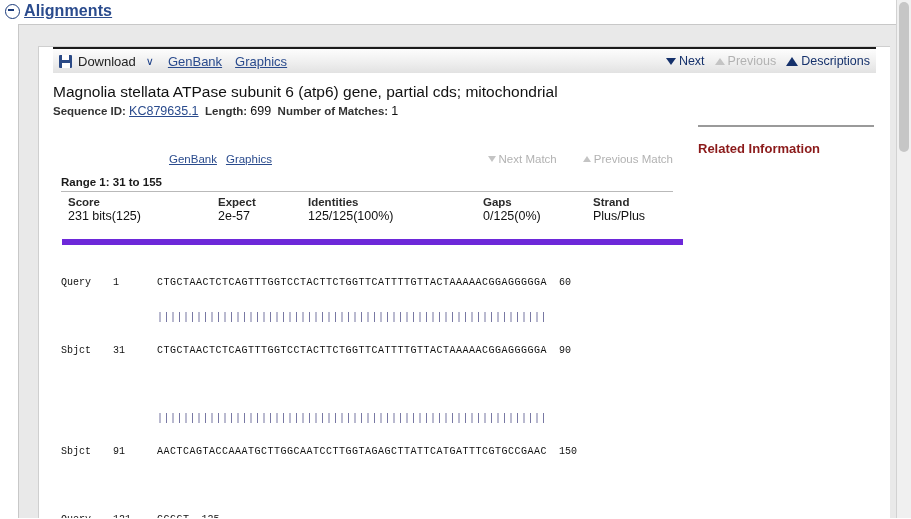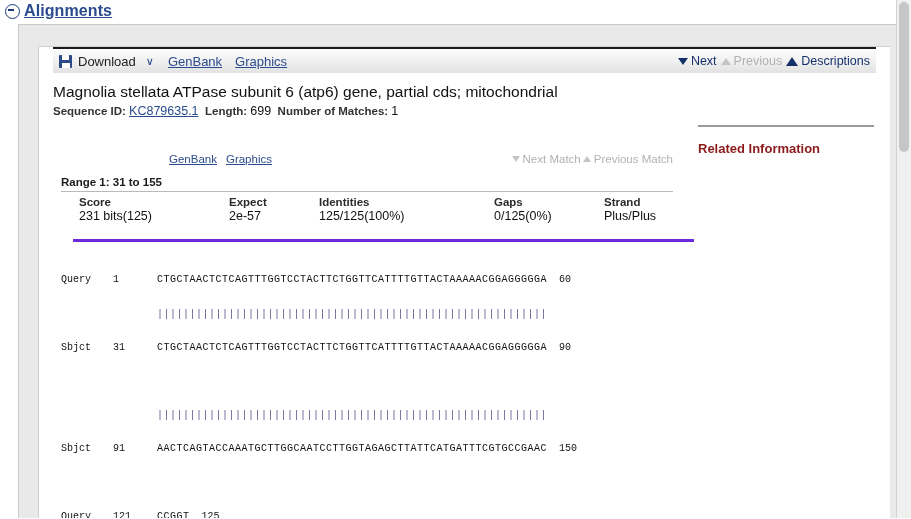--- a/index.html
+++ b/index.html
@@ -82,21 +82,21 @@
     margin: 0 14px;
     border-top: 2px solid #1b1b1b;
     background: linear-gradient(to bottom, #fdfdfd 0%, #efefef 55%, #e2e2e2 100%);
     display: flex;
     align-items: center;
     padding: 0 6px;
     box-sizing: border-box;
     font-size: 12.5px;
   }
   .tb-left { display: flex; align-items: center; gap: 4px; }
-  .tb-right { margin-left: auto; display: flex; align-items: flex-end; gap: 4px; }
+  .tb-right { margin-left: auto; display: flex; align-items: flex-end; gap: 10px; }
 
   .dl-icon {
     width: 13px; height: 13px;
     background: #2b4a86;
     position: relative;
     border-radius: 1px;
     flex: none;
     margin-right: 2px;
   }
   .dl-icon::before {
@@ -202,35 +202,35 @@
     white-space: nowrap;
     margin-top: 47px;
   }
   .range-link {
     font-size: 11.5px;
     color: #2a4b8d;
     text-decoration: underline;
     margin-right: 9px;
     cursor: pointer;
   }
-  .match-nav { margin-left: auto; display: flex; gap: 2px; }
+  .match-nav { margin-left: auto; display: flex; gap: 26px; }
   .match-item {
     display: flex; align-items: center; gap: 3px;
     font-size: 11.5px; color: #b2b2b2;
     white-space: nowrap;
   }
   .match-item .tri-down { border-top-color: #c4c4c4; border-left-width: 4px; border-right-width: 4px; border-top-width: 6px; }
   .match-item .tri-up { border-bottom-color: #c4c4c4; border-left-width: 4px; border-right-width: 4px; border-bottom-width: 6px; }
 
   
   .score-table {
-    margin-left: 20px;
+    margin-left: 9px;
     width: 612px;
     border-collapse: collapse;
-    border-bottom: 3px solid #6d28d9;
+    border-bottom: 6px solid #6d28d9;
     table-layout: fixed;
   }
   .score-table th {
     text-align: left;
     font-size: 11.5px;
     font-weight: bold;
     color: #2b2b2b;
     padding: 4px 0 0 0;
   }
   .score-table td {

